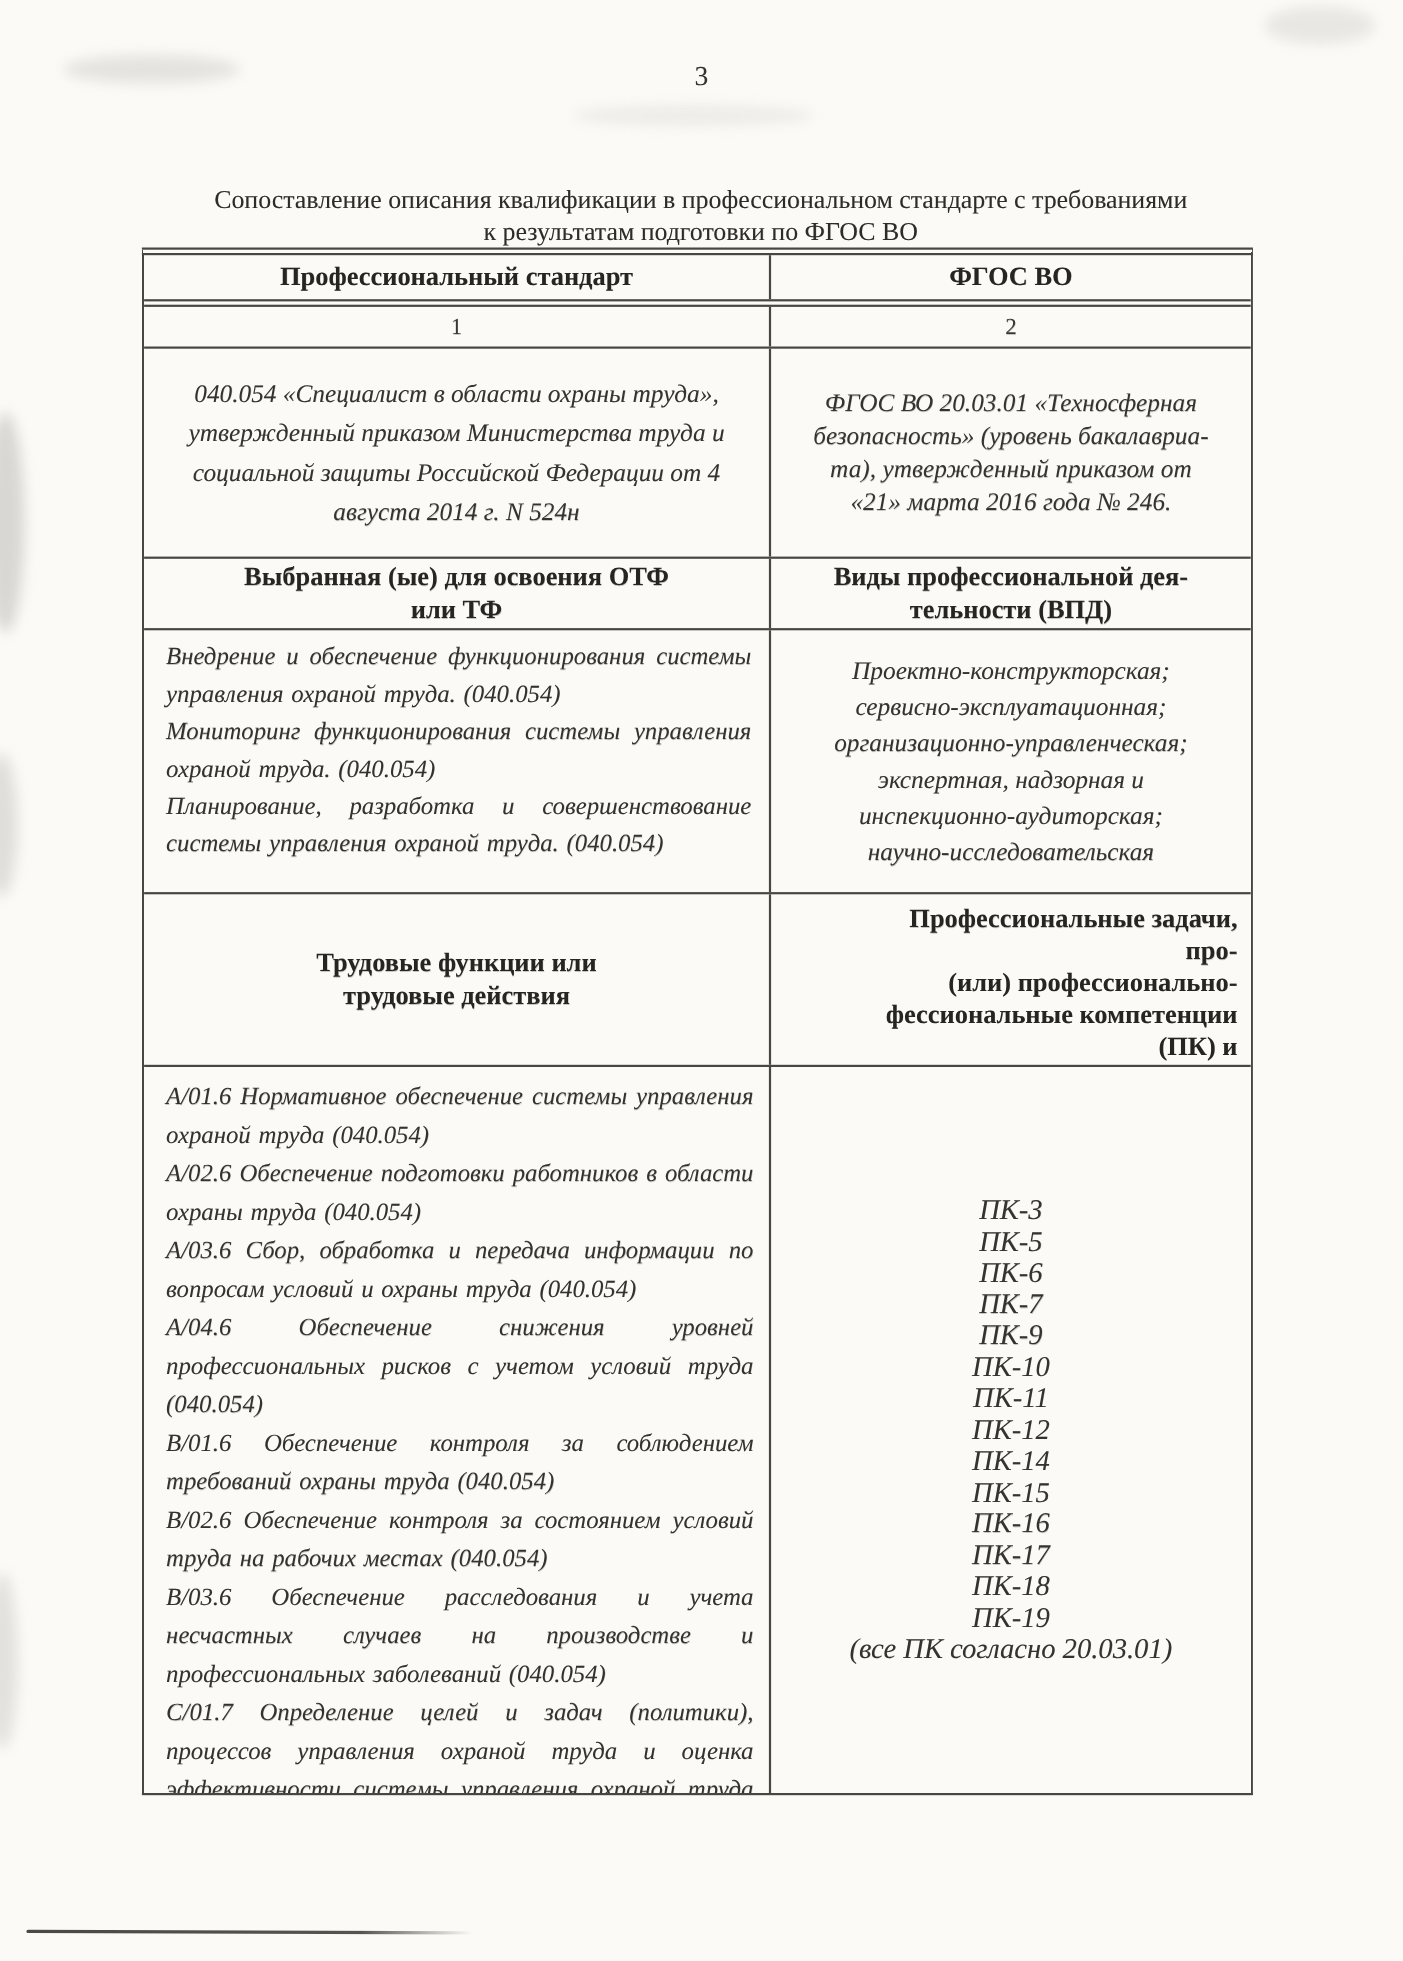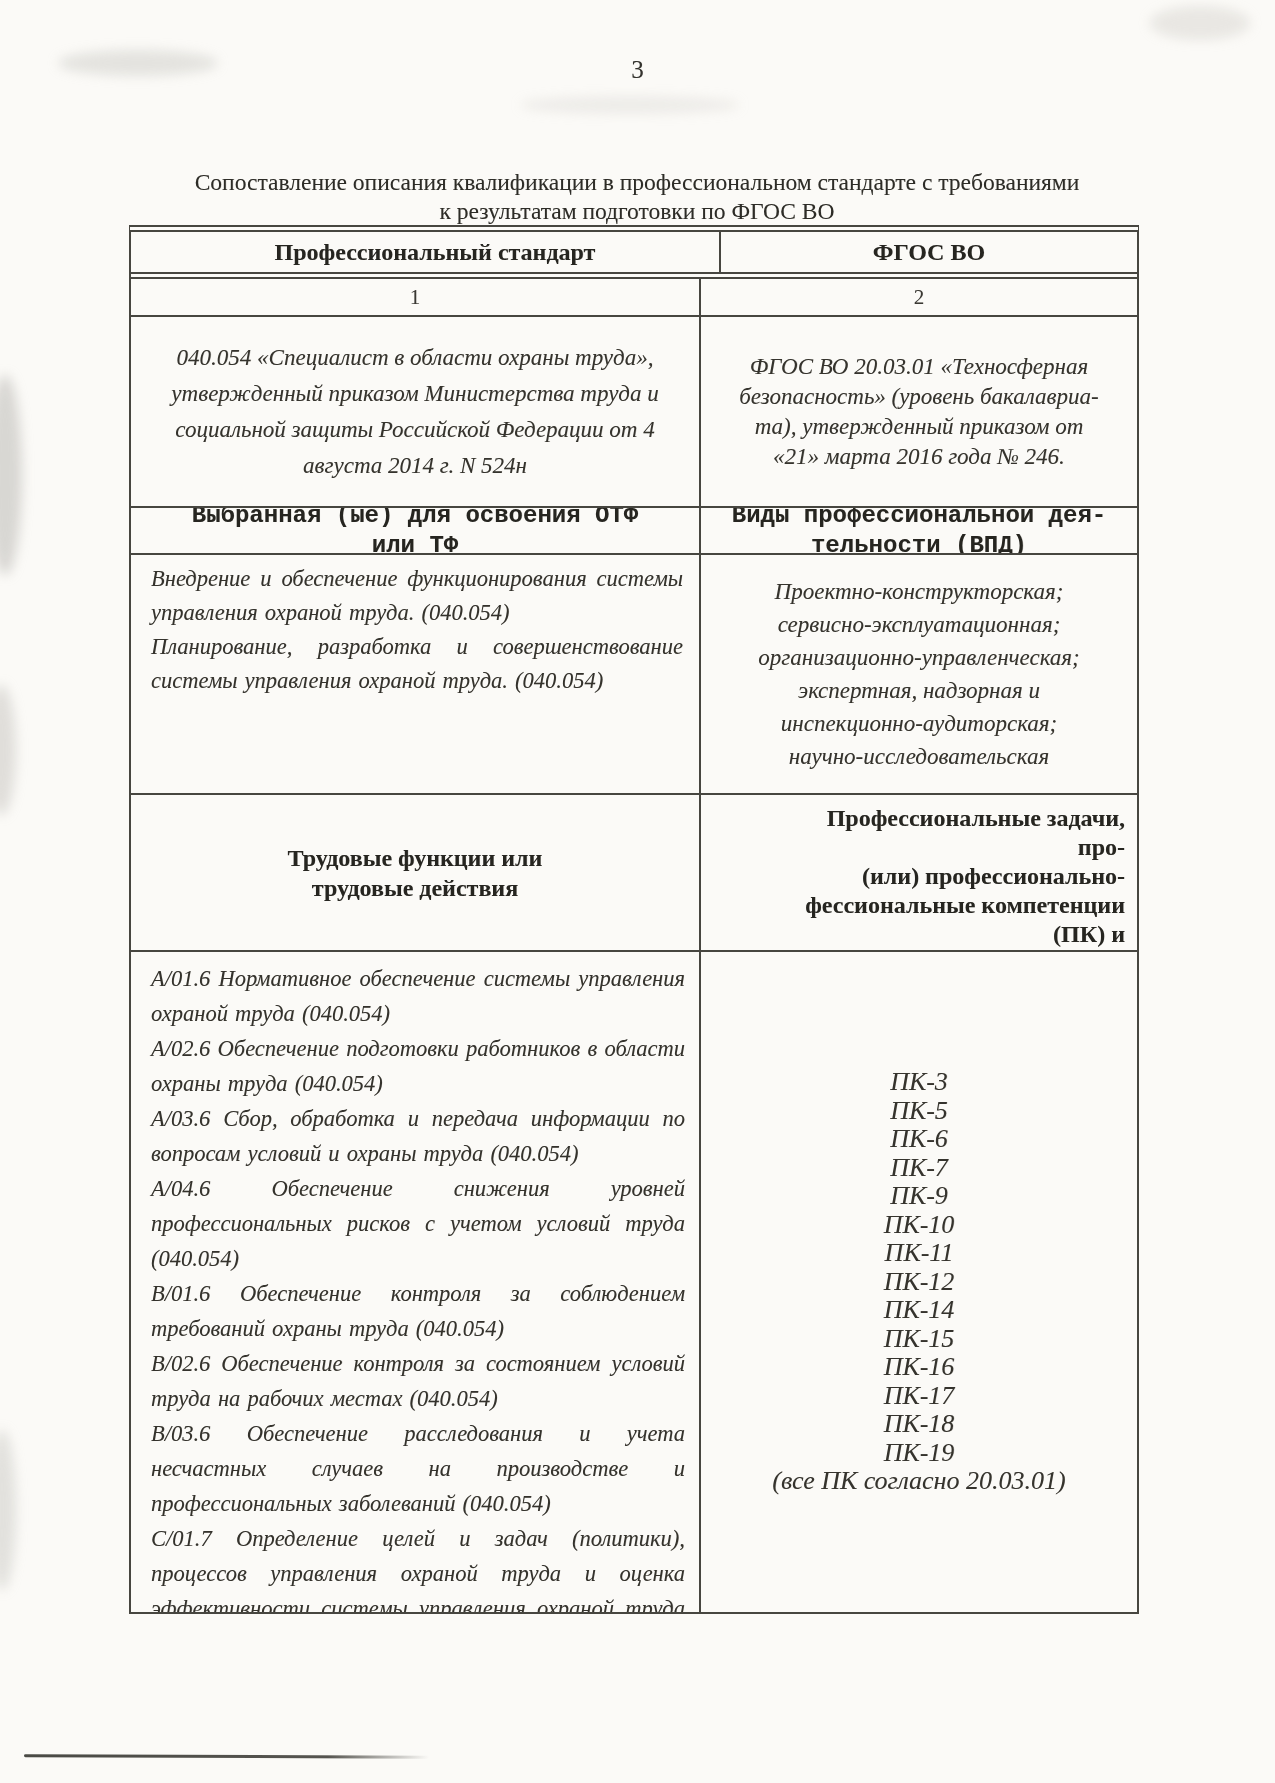--- a/index.html
+++ b/index.html
@@ -37,24 +37,24 @@
     border-top: 7px double #474640;
     border-left: 2px solid #474640;
     border-right: 2px solid #474640;
     border-bottom: 2px solid #474640;
   }
   .row { display: grid; grid-template-columns: 570px 1fr; border-bottom: 2px solid #474640; }
   .row:last-child { border-bottom: none; }
   .cell { overflow: hidden; }
   .cell.c1 { border-right: 2px solid #474640; }
 
-  .r-head { height: 47px; border-bottom: 7px double #474640; padding-left: 20px; }
+  .r-head { height: 47px; border-bottom: 7px double #474640; }
   .r-num  { height: 38px; }
   .r-std  { height: 191px; }
-  .r-h2   { height: 47px; font-family: Liberation Mono, monospace; }
+  .r-h2   { height: 65px; }
   .r-otf  { height: 240px; }
   .r-h3   { height: 157px; }
   .r-big  { height: 660px; }
 
   .head-cell {
     display: flex; flex-direction: column; align-items: center; justify-content: center;
     font-weight: bold; font-size: 24px; line-height: 30px; text-align: center; color: #262520;
   }
   .num-cell { display: flex; align-items: center; justify-content: center; font-size: 21px; color: #3a3833; }
 
@@ -136,20 +136,21 @@
         </div>
       <div class="cell c2 head-cell">
           <div>Виды профессиональной дея-</div>
           <div>тельности (ВПД)</div>
         </div>
     </div>
 
     <div class="row r-otf">
       <div class="cell c1 justify-col">
           <div>Внедрение и обеспечение функционирования системы управления охраной труда. (040.054)</div>
+          <div>Мониторинг функционирования системы управления охраной труда. (040.054)</div>
           <div>Планирование, разработка и совершенствование системы управления охраной труда. (040.054)</div>
         </div>
       <div class="cell c2 center-col">
           <div>Проектно-конструкторская;</div>
           <div>сервисно-эксплуатационная;</div>
           <div>организационно-управленческая;</div>
           <div>экспертная, надзорная и</div>
           <div>инспекционно-аудиторская;</div>
           <div>научно-исследовательская</div>
         </div>

